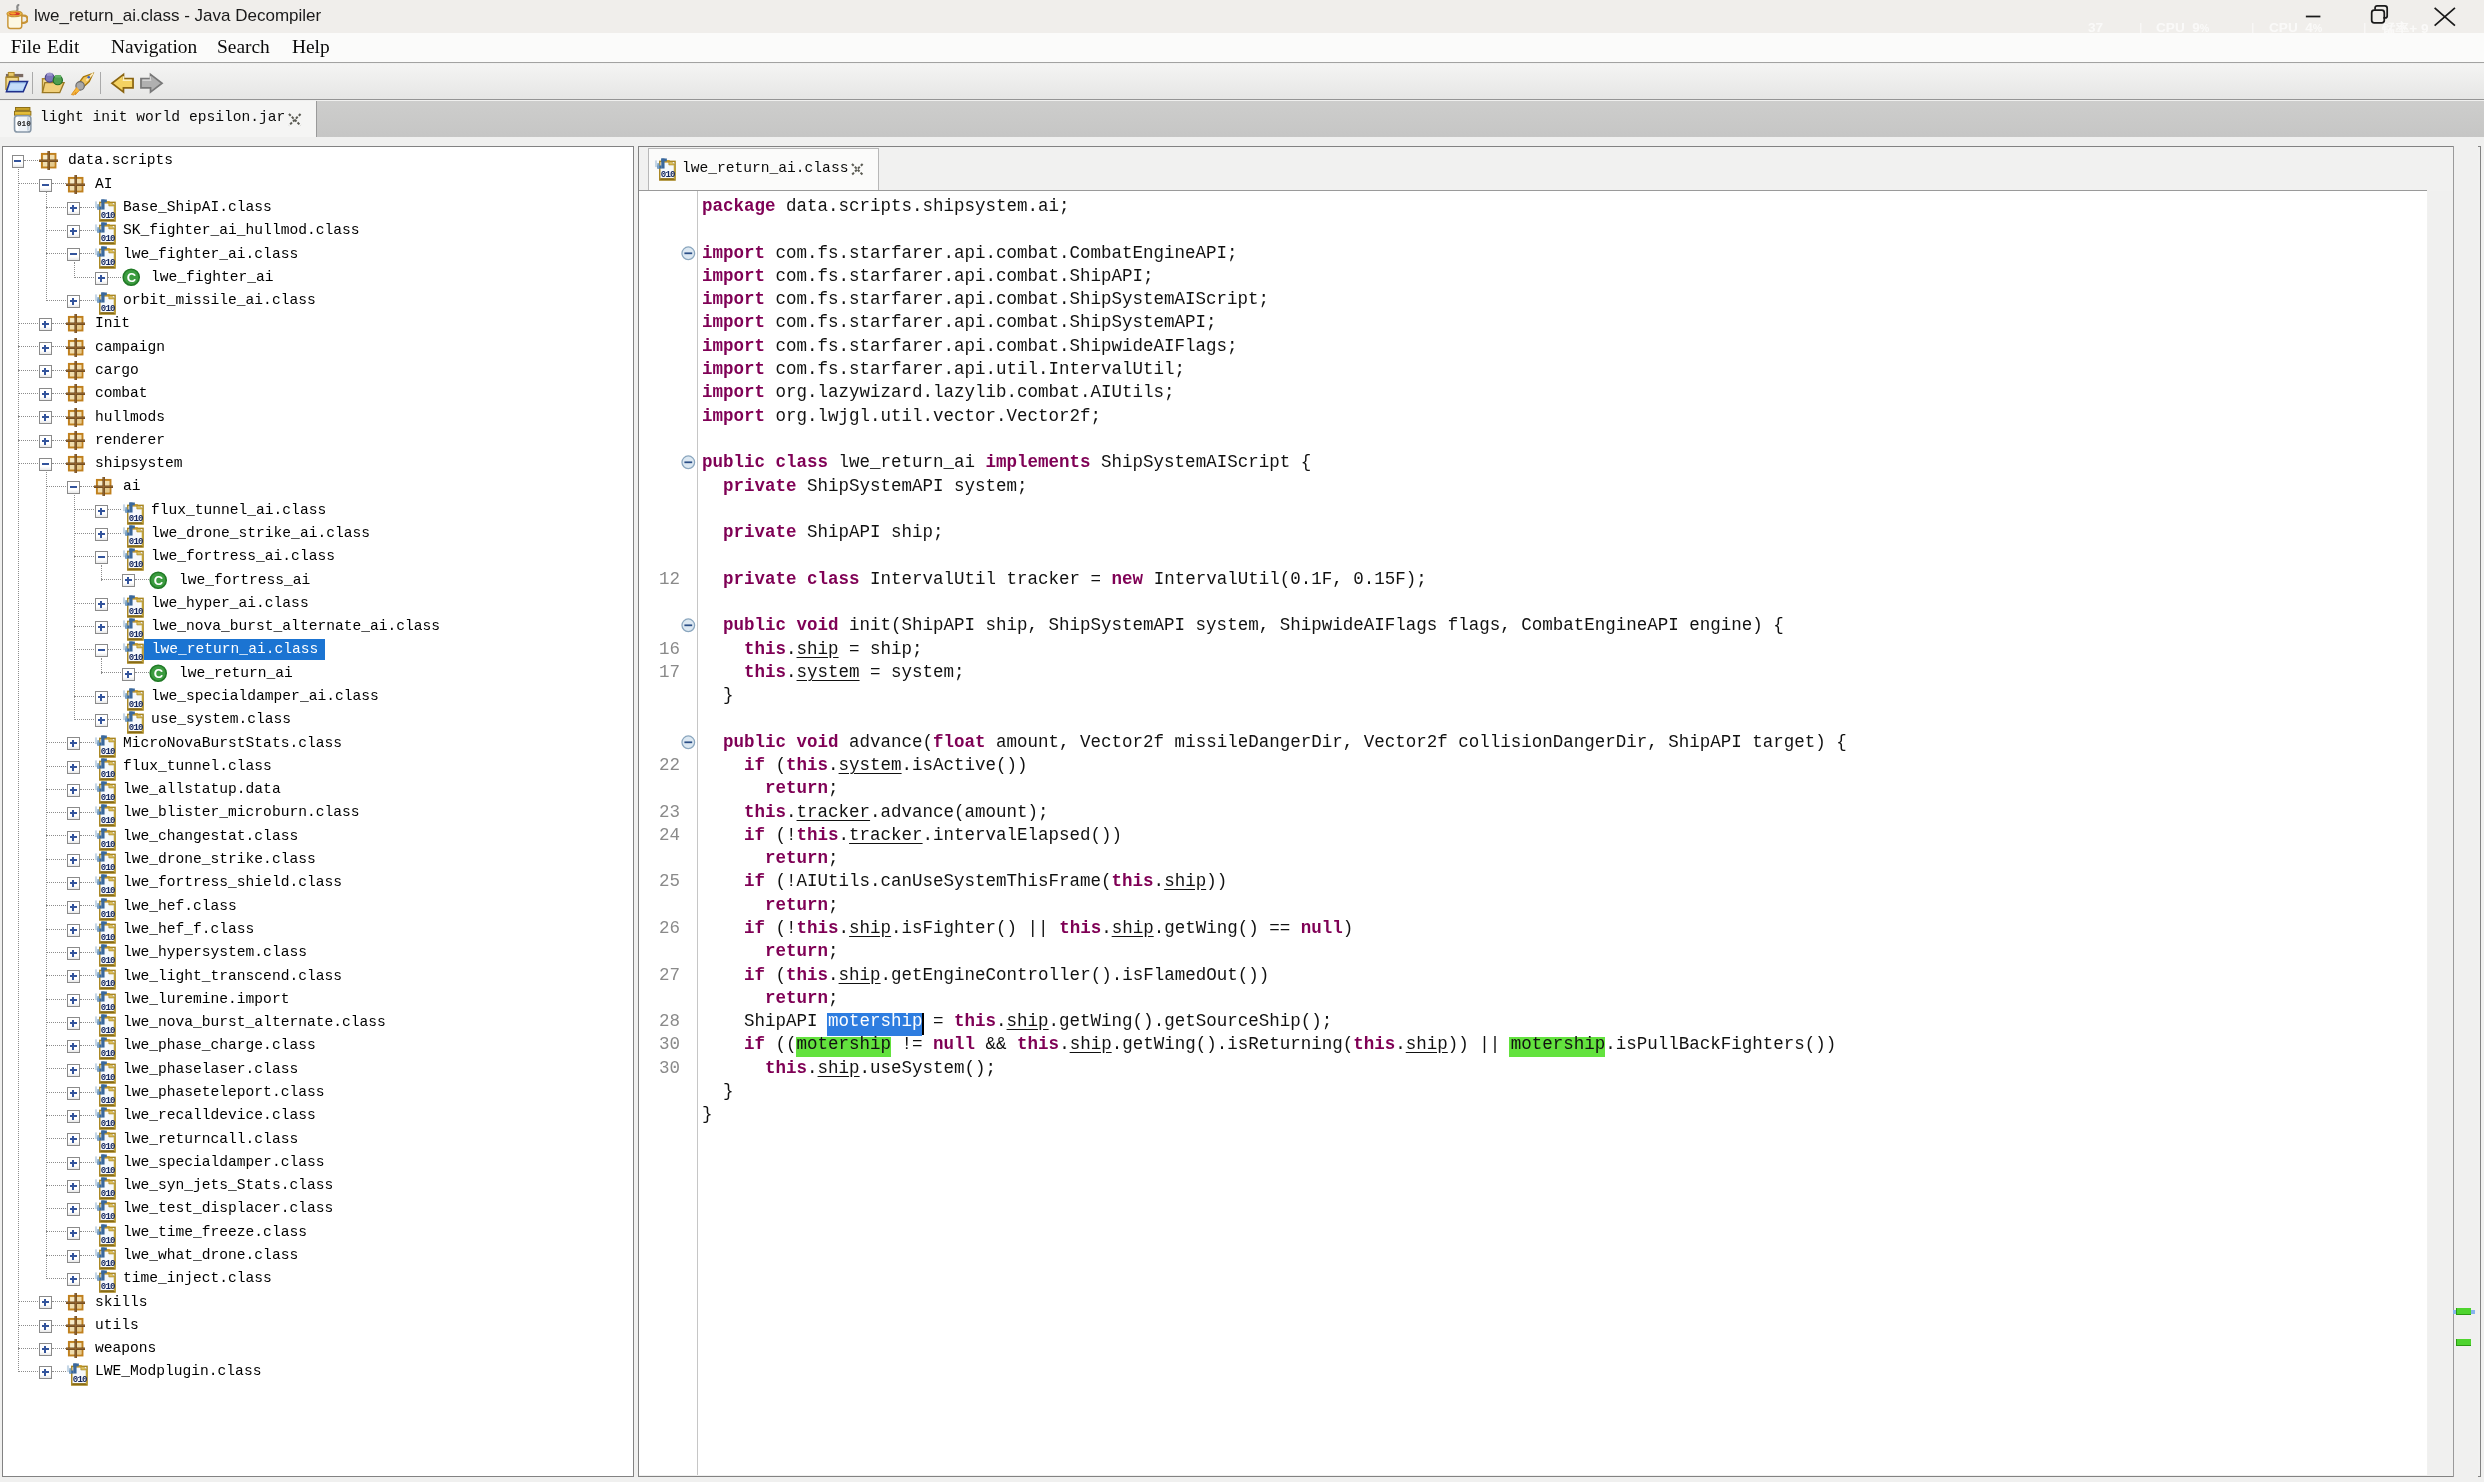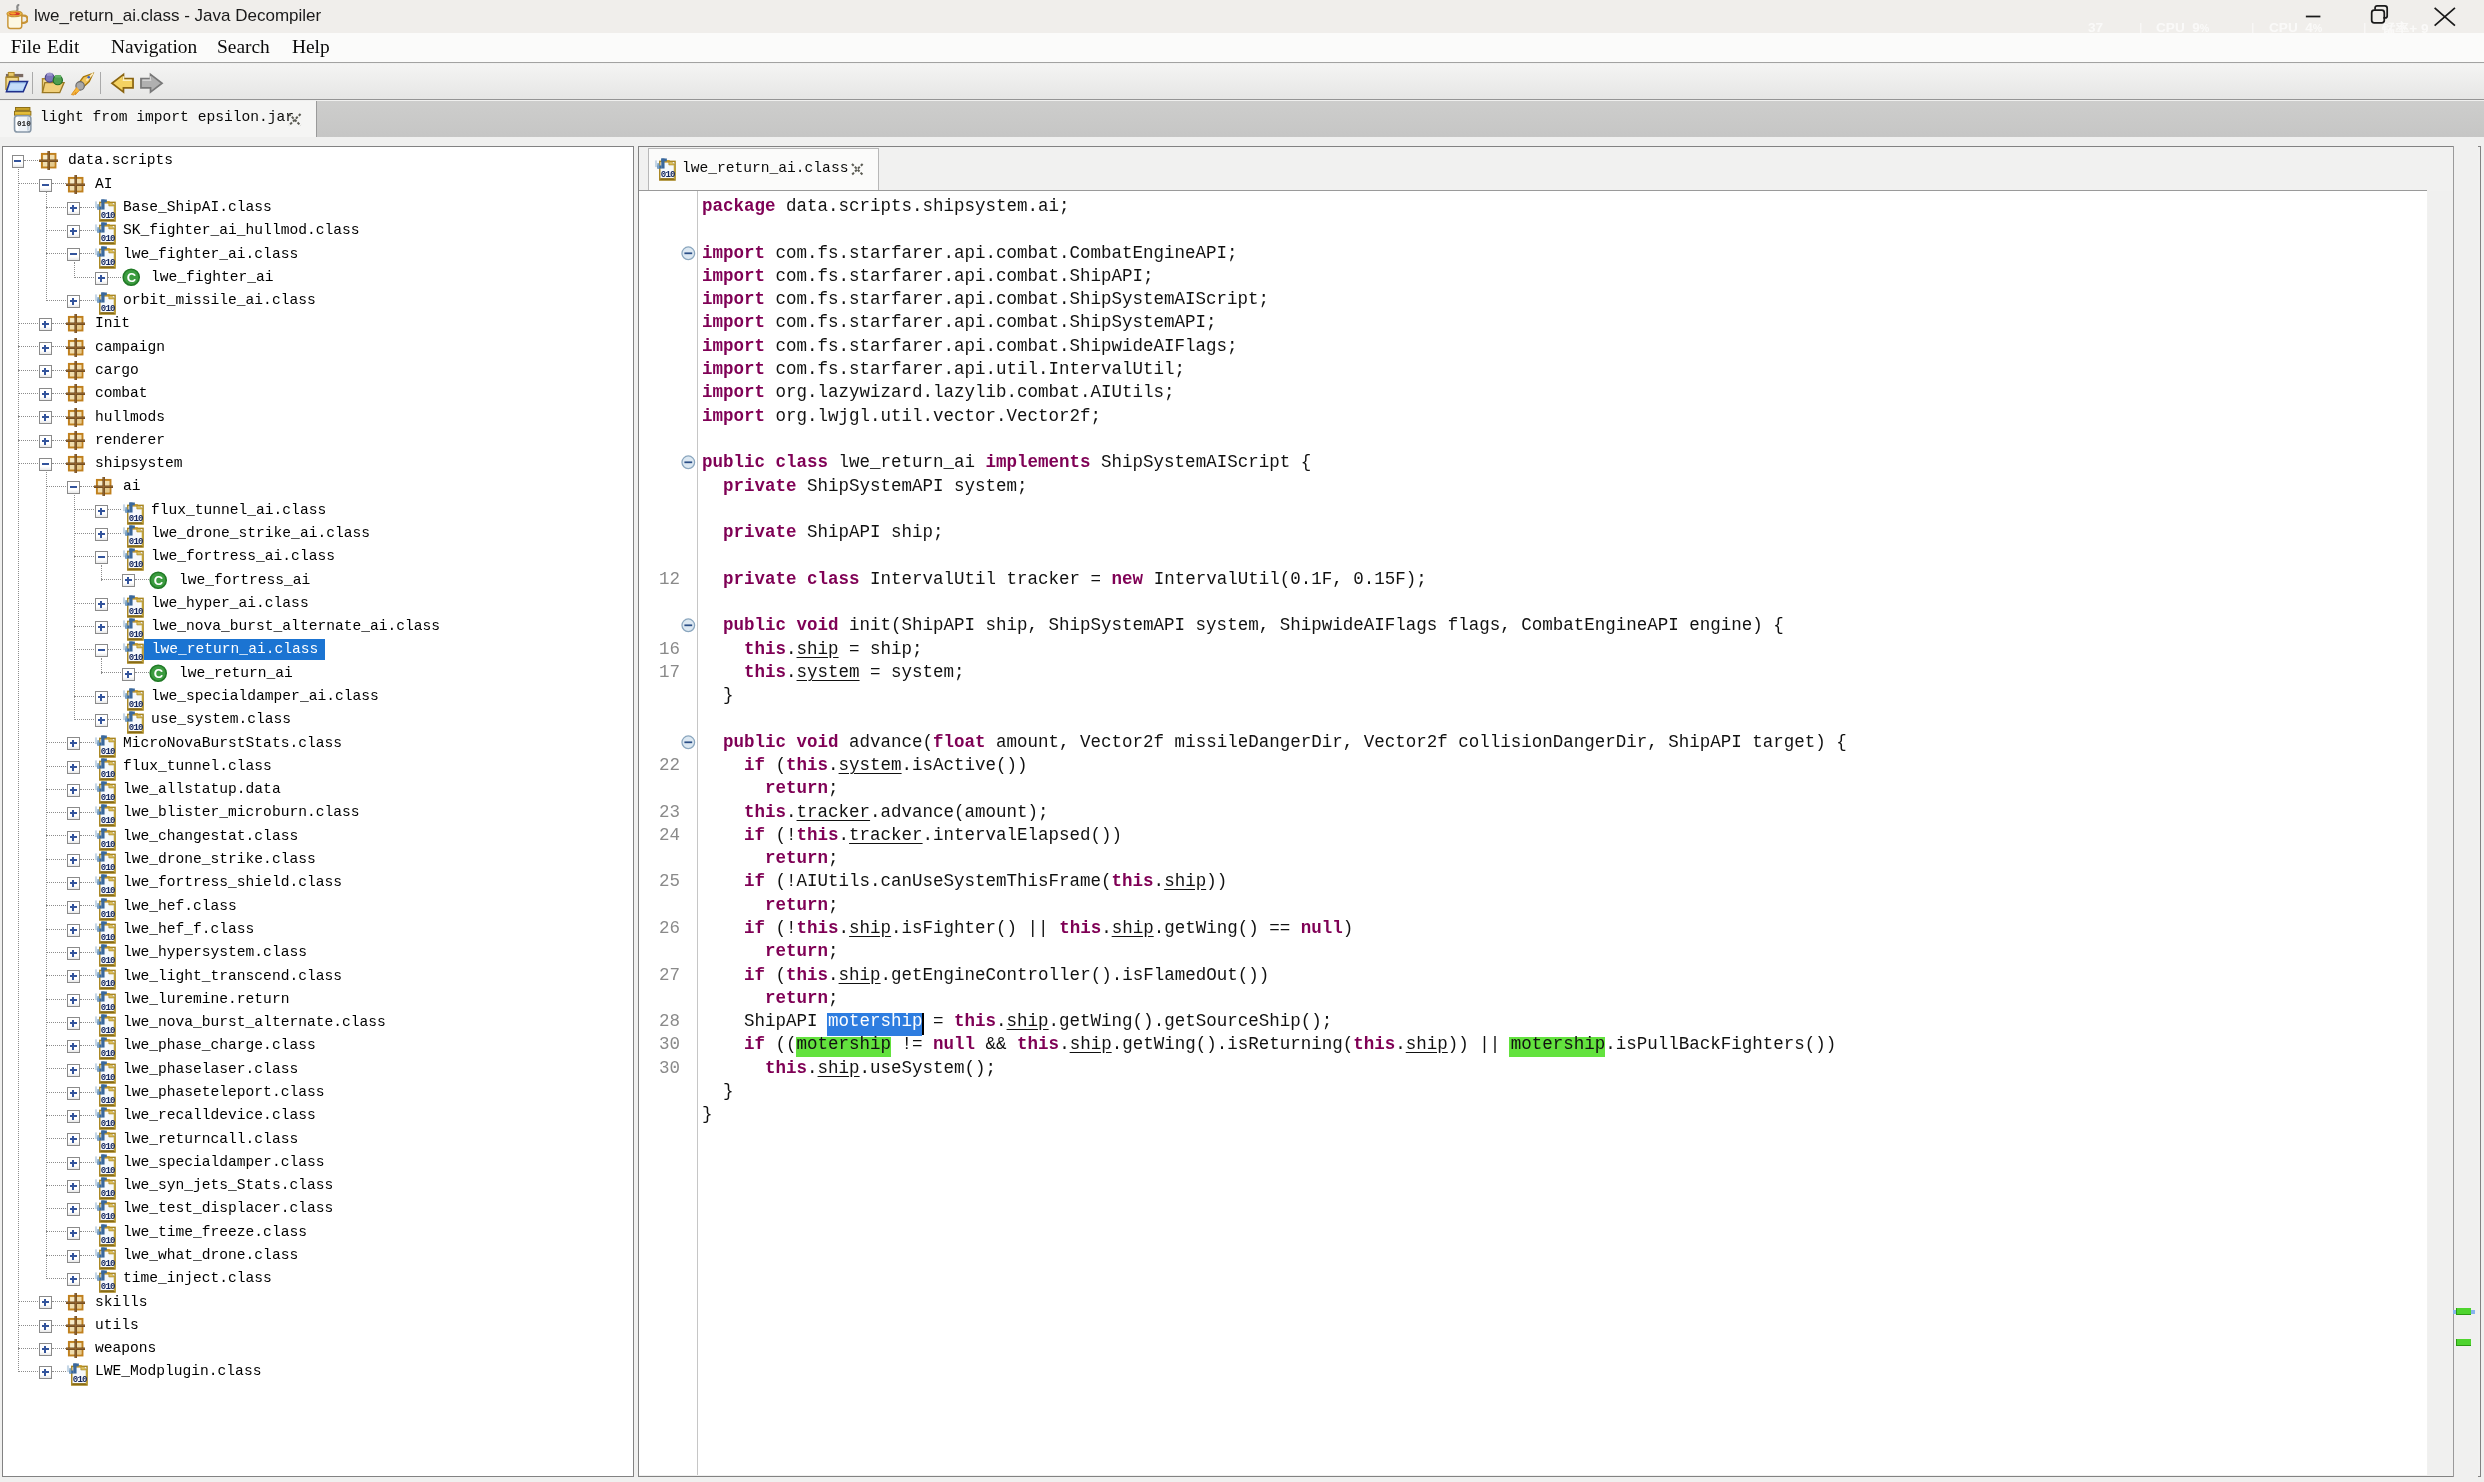--- a/index.html
+++ b/index.html
@@ -126,21 +126,21 @@
 <div class="abs" id="strip">
   <div id="jartab">
     <div style="position:absolute;left:12.6px;top:5.8px;line-height:0"><svg width="19.4" height="26" viewBox="0 0 20 27" style="">
 <rect x="2.5" y="0.5" width="15" height="3" fill="#c9a227" stroke="#8a6c14" stroke-width="1"></rect>
 <rect x="1.5" y="4.5" width="17" height="4" fill="#e3bc39" stroke="#8a6c14" stroke-width="1"></rect>
 <rect x="1.5" y="9" width="17" height="17" rx="3" fill="#eef3f8" stroke="#8898a8" stroke-width="1.6"></rect>
 <rect x="3.2" y="10.5" width="2.5" height="14" fill="#ffffff"></rect>
 <rect x="14.5" y="10.5" width="2.5" height="14" fill="#c8d4e0"></rect>
 <text x="4" y="20" font-family="Liberation Mono, monospace" font-size="8" font-weight="bold" fill="#222222">010</text>
 </svg></div>
-    <div class="lab">light from import epsilon.jar</div>
+    <div class="lab">light init world epsilon.jar</div>
     <div style="position:absolute;left:287px;top:10.7px;line-height:0"><svg width="15.5" height="15.5" viewBox="0 0 16 16" style="">
 <g stroke="#5a5a52" stroke-width="2.1" stroke-dasharray="2.6 1.6">
 <path d="M2 2 L14 14"></path>
             <path d="M14 2 L2 14"></path>
 </g>
         </svg></div>
   </div>
 </div>
 <div class="abs" id="treepanel"></div>
 <div class="vdot" style="left:17.5px;top:169px;height:1203px"></div>
@@ -683,21 +683,21 @@
 <rect x="6.5" y="21" width="15" height="2" fill="#8a6c14"></rect>
 <rect x="8" y="2.2" width="8.5" height="2.6" fill="#c89a28"></rect>
 <path d="M15.5 3.8 h2.6 l3.4 3.4 h-6 z" fill="#dcc05c" stroke="#a8851f" stroke-width="0.7"></path>
 <rect x="20.6" y="7.5" width="1.4" height="14.5" fill="#c0a234"></rect>
 <rect x="7.6" y="0.5" width="3.4" height="10.5" fill="#3a689c"></rect>
 <rect x="7.6" y="0.5" width="5.8" height="3" fill="#3a689c"></rect>
 <rect x="3.4" y="7.8" width="4.4" height="3.2" fill="#3a689c"></rect>
 <rect x="3.4" y="5.4" width="2.1" height="5.6" fill="#7aa3c6"></rect>
 <text x="7" y="19.5" font-family="Liberation Mono, monospace" font-size="9.5" font-weight="bold" fill="#12255e" textLength="15.5">010</text>
 </svg></div>
-<div class="tlab" style="left:123px;top:989px">lwe_luremine.return</div>
+<div class="tlab" style="left:123px;top:989px">lwe_luremine.import</div>
 <div class="hdot" style="left:46px;top:1022px;width:20.4px"></div>
 <div class="hdot" style="left:80px;top:1022px;width:13.6px"></div>
 <div class="expb ep" style="left:67px;top:1017px"></div>
 <div style="position:absolute;left:94px;top:1014px;line-height:0"><svg width="23" height="23" viewBox="0 0 24 24" style="">
 <rect x="1" y="2.5" width="2.2" height="7" fill="#c5d6e6"></rect>
 <rect x="6" y="3.5" width="16" height="19.5" fill="#f6f9fc" stroke="#a8851f" stroke-width="1.5"></rect>
 <rect x="6.5" y="21" width="15" height="2" fill="#8a6c14"></rect>
 <rect x="8" y="2.2" width="8.5" height="2.6" fill="#c89a28"></rect>
 <path d="M15.5 3.8 h2.6 l3.4 3.4 h-6 z" fill="#dcc05c" stroke="#a8851f" stroke-width="0.7"></path>
 <rect x="20.6" y="7.5" width="1.4" height="14.5" fill="#c0a234"></rect>

